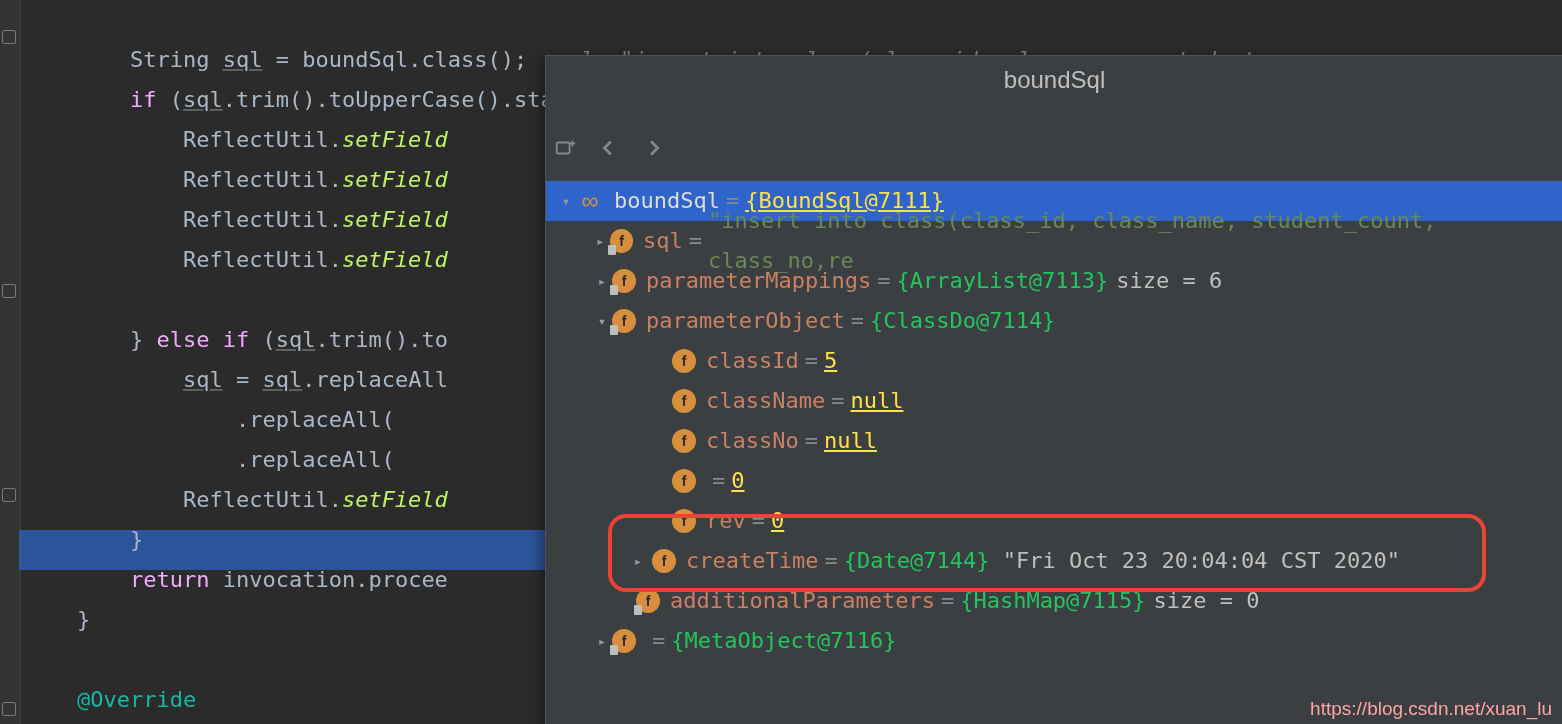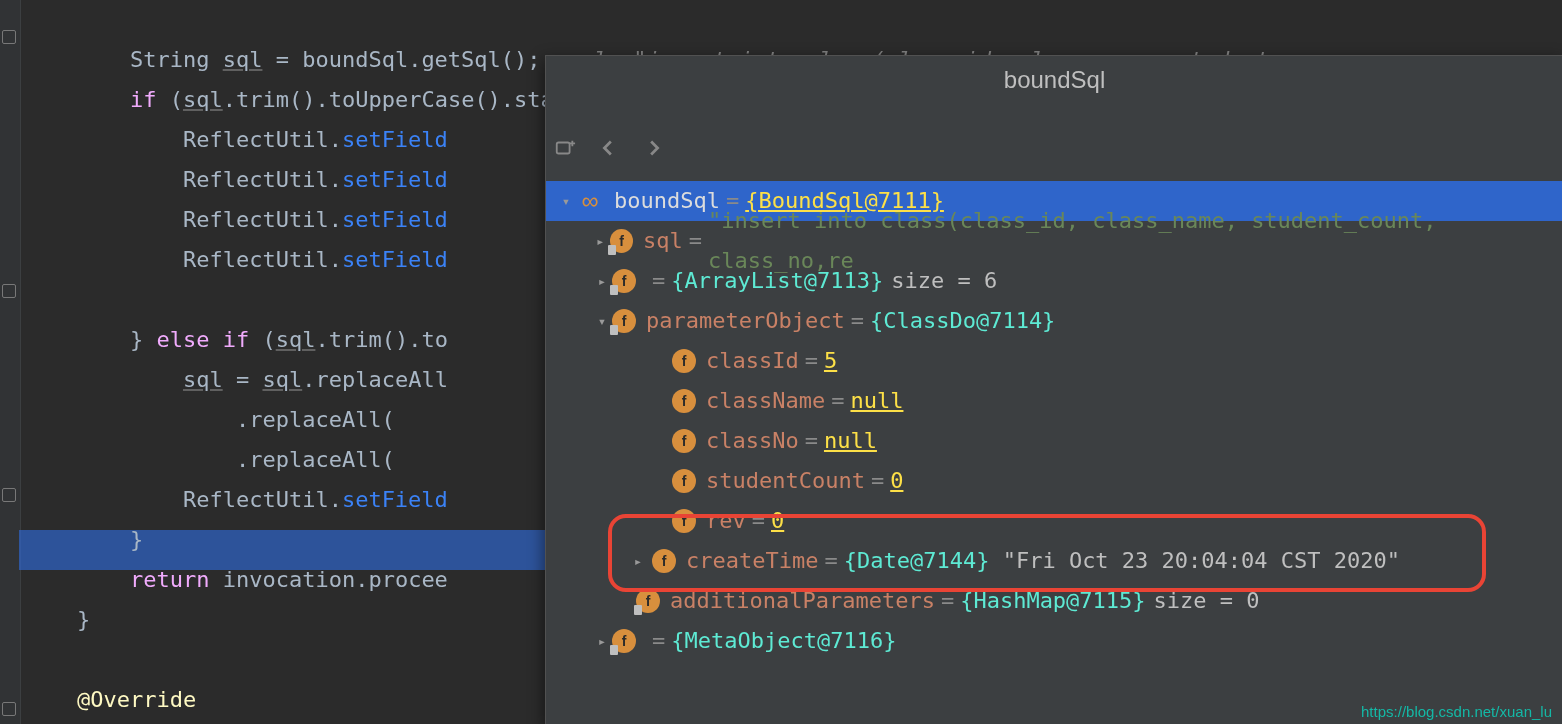--- a/index.html
+++ b/index.html
@@ -35,23 +35,23 @@
     border-right: 1px solid #3c3f41;
   }
   .code {
     position: absolute;
     left: 24px;
     top: 0;
   }
 
   .kw   { color: #f0abfc; }         
   .str  { color: #6a8759; }
-  .ital { color: #3b82f6; }
+  .ital { color: #bef264; font-style: italic; }
   .cmt  { color: #808080; font-style: italic; }
-  .ann  { color: #fef9c3; }
+  .ann  { color: #14b8a6; }
   .und  { text-decoration: underline; text-decoration-color: #606060; }
 
   .line-highlight {
     position: absolute;
     left: 19px;
     height: 40px;
     width: 1543px;
     background: #2f65ca;
     opacity: 0.7;
   }
@@ -162,58 +162,58 @@
     position: absolute;
     bottom: -2px; left: -2px;
     width: 8px; height: 10px;
     background: #bfbfbf;
     border-radius: 1px;
   }
 
   .fname   { color: #c98166; }               
   .wname   { color: #dcdcdc; }               
   .eq      { color: #8a8a8a; margin: 0 6px; }
-  .valgrey { color: #5eead4; }
+  .valgrey { color: #22c55e; }
   .fv-str  { color: #bfbfbf; }
   .vallite { color: #fde047; text-decoration: underline; }
   .sizet   { color: #bfbfbf; margin-left: 8px; }
 
   
   .redbox {
     position: absolute;
     border: 4px solid #e94435;
     border-radius: 18px;
     pointer-events: none;
   }
 
   
   .watermark{
     position:absolute;
     right:10px;
     bottom:4px;
-    color:#14b8a6;
+    color:#fca5a5;
     font-family: sans-serif;
-    font-size:15px;
+    font-size:19px;
   }
 </style>
 </head>
 <body>
 
 <div class="editor">
   <div class="gutter">
     <div class="fold-mark" style="top:30px"></div>
     <div class="fold-mark" style="top:284px"></div>
     <div class="fold-mark" style="top:488px"></div>
     <div class="fold-mark" style="top:702px"></div>
   </div>
 
   <div class="line-highlight" style="top:530px"></div>
 
   <div class="code">
-<span><span>        String </span><span class="und">sql</span><span> = boundSql.getSql();  </span><span class="cmt">sql: "insert into class(class_id, class_name, student_c</span></span>
+<span><span>        String </span><span class="und">sql</span><span> = boundSql.class();  </span><span class="cmt">sql: "insert into class(class_id, class_name, student_c</span></span>
 <span><span>        </span><span class="kw">if</span><span> (</span><span class="und">sql</span><span>.trim().toUpperCase().startsWith(</span><span class="str">"INSERT"</span><span>)) {</span></span>
 <span><span>            ReflectUtil.</span><span class="ital">setField</span></span>
 <span><span>            ReflectUtil.</span><span class="ital">setField</span></span>
 <span><span>            ReflectUtil.</span><span class="ital">setField</span></span>
 <span><span>            ReflectUtil.</span><span class="ital">setField</span></span>
 <span></span>
 <span><span>        } </span><span class="kw">else if</span><span> (</span><span class="und">sql</span><span>.trim().to</span></span>
 <span><span>            </span><span class="und">sql</span><span> = </span><span class="und">sql</span><span>.replaceAll</span></span>
 <span>                .replaceAll(</span>
 <span>                .replaceAll(</span>
@@ -265,20 +265,21 @@
       <span class="icon field lock">f</span>
       <span class="fname">sql</span>
       <span class="eq">=</span>
       <span class="str">"insert into class(class_id, class_name, student_count, class_no,re</span>
     </div>
 
     <div class="row">
       <span class="indent" style="width:36px"></span>
       <span class="caret right"></span>
       <span class="icon field lock">f</span>
+      <span class="fname">parameterMappings</span>
       <span class="eq">=</span>
       <span class="valgrey">{ArrayList@7113}</span>
       <span class="sizet">size = 6</span>
     </div>
 
     <div class="row">
       <span class="indent" style="width:36px"></span>
       <span class="caret down"></span>
       <span class="icon field lock">f</span>
       <span class="fname">parameterObject</span>
@@ -310,21 +311,20 @@
       <span class="icon field">f</span>
       <span class="fname">classNo</span>
       <span class="eq">=</span>
       <span class="vallite">null</span>
     </div>
 
     <div class="row">
       <span class="indent" style="width:96px"></span>
       <span class="caret none"></span>
       <span class="icon field">f</span>
-      <span class="fname">studentCount</span>
       <span class="eq">=</span>
       <span class="vallite">0</span>
     </div>
 
     <div class="row">
       <span class="indent" style="width:96px"></span>
       <span class="caret none"></span>
       <span class="icon field">f</span>
       <span class="fname">rev</span>
       <span class="eq">=</span>

